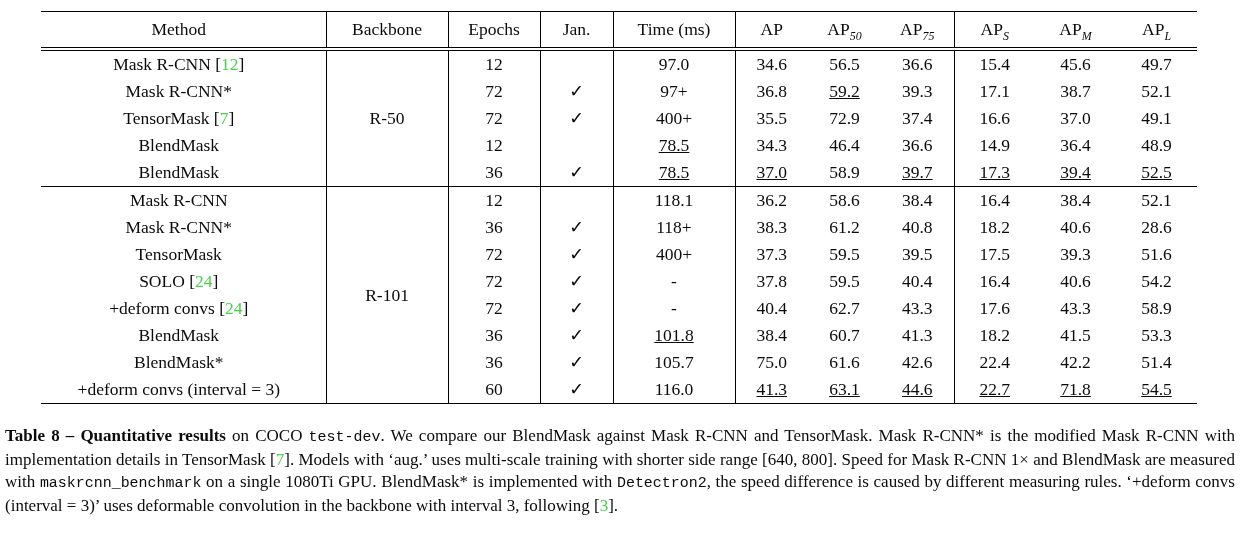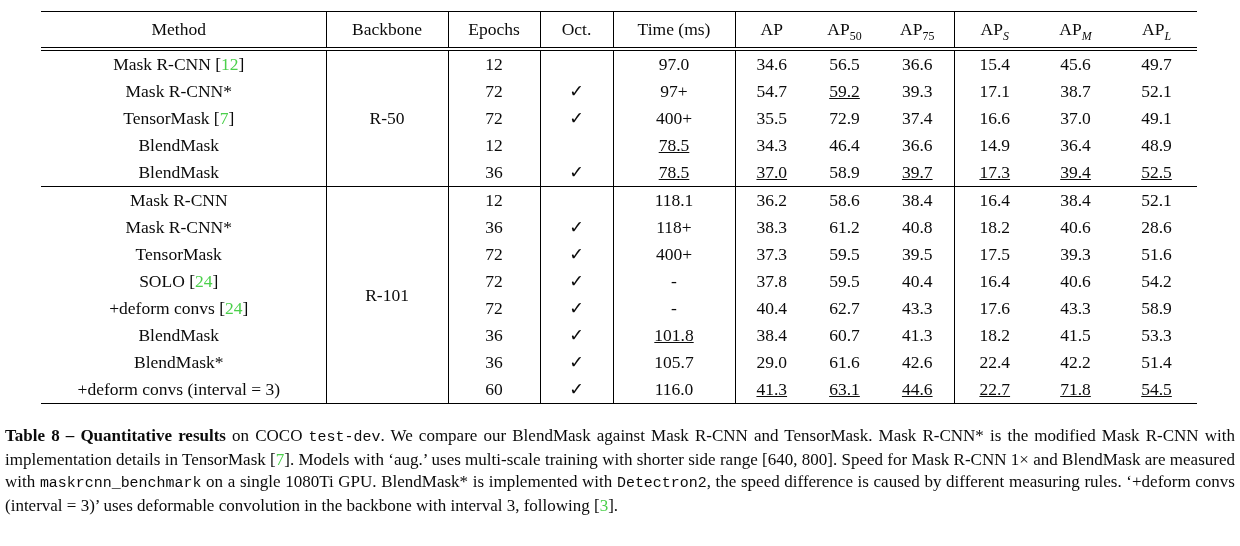--- a/index.html
+++ b/index.html
@@ -29,21 +29,21 @@
   table.results thead th {
     height: 35px;
     border-bottom: 4px double #000;
   }
   table.results tbody td { height: 27px; }
   .col-method { text-align: right; padding-right: 9px !important; }
   .vline { border-right: 1.3px solid #000; }
   tr.group-start td { border-top: 1.4px solid #000; }
   .b { font-weight: bold; text-decoration: underline; }
   .cite { color: #4bd04b; cursor: pointer; }
-  sub.hsub { font-size: 68%; line-height: 0; }
+  sub.hsub { font-size: 68%; line-height: 0; font-style: italic; }
   sub.isub { font-style: italic; }
   .caption {
     margin: 21px 5px 0 5px;
     width: 1230px;
     font-size: 17px;
     line-height: 22.6px;
     text-align: justify;
   }
   .caption .bold { font-weight: bold; }
   .caption .mono, .mono {
@@ -68,21 +68,21 @@
         <col style="width:73px">
         <col style="width:81px">
       <col style="width:81px">
         <col style="width:81px">
     </colgroup>
     <thead>
       <tr>
         <th class="col-method vline"><span>Method</span></th>
         <th class="vline"><span>Backbone</span></th>
         <th class="vline"><span>Epochs</span></th>
-        <th class="vline"><span>Oct.</span></th>
+        <th class="vline"><span>Jan.</span></th>
         <th class="vline"><span>Time (ms)</span></th>
         <th><span>AP</span></th>
         <th><span>AP</span><sub class="hsub">50</sub></th>
         <th class="vline"><span>AP</span><sub class="hsub">75</sub></th>
         <th><span>AP</span><sub class="hsub isub">S</sub></th>
         <th><span>AP</span><sub class="hsub isub">M</sub></th>
         <th><span>AP</span><sub class="hsub isub">L</sub></th>
       </tr>
     </thead>
     <tbody>
@@ -97,21 +97,21 @@
           <td class="vline">36.6</td>
           <td>15.4</td>
           <td>45.6</td>
           <td>49.7</td>
         </tr>
         <tr>
           <td class="col-method vline">Mask R-CNN*</td>
           <td class="vline">72</td>
           <td class="vline">✓</td>
           <td class="vline">97+</td>
-          <td>54.7</td>
+          <td>36.8</td>
           <td class="b">59.2</td>
           <td class="vline">39.3</td>
           <td>17.1</td>
           <td>38.7</td>
           <td>52.1</td>
         </tr>
         <tr>
           <td class="col-method vline">TensorMask [<span class="cite">7</span>]</td>
           <td class="vline">72</td>
           <td class="vline">✓</td>
@@ -218,21 +218,21 @@
           <td class="vline">41.3</td>
           <td>18.2</td>
           <td>41.5</td>
           <td>53.3</td>
         </tr>
         <tr>
           <td class="col-method vline">BlendMask*</td>
           <td class="vline">36</td>
           <td class="vline">✓</td>
           <td class="vline">105.7</td>
-          <td>29.0</td>
+          <td>75.0</td>
           <td>61.6</td>
           <td class="vline">42.6</td>
           <td>22.4</td>
           <td>42.2</td>
           <td>51.4</td>
         </tr>
         <tr>
           <td class="col-method vline">+deform convs (interval = 3)</td>
           <td class="vline">60</td>
           <td class="vline">✓</td>

